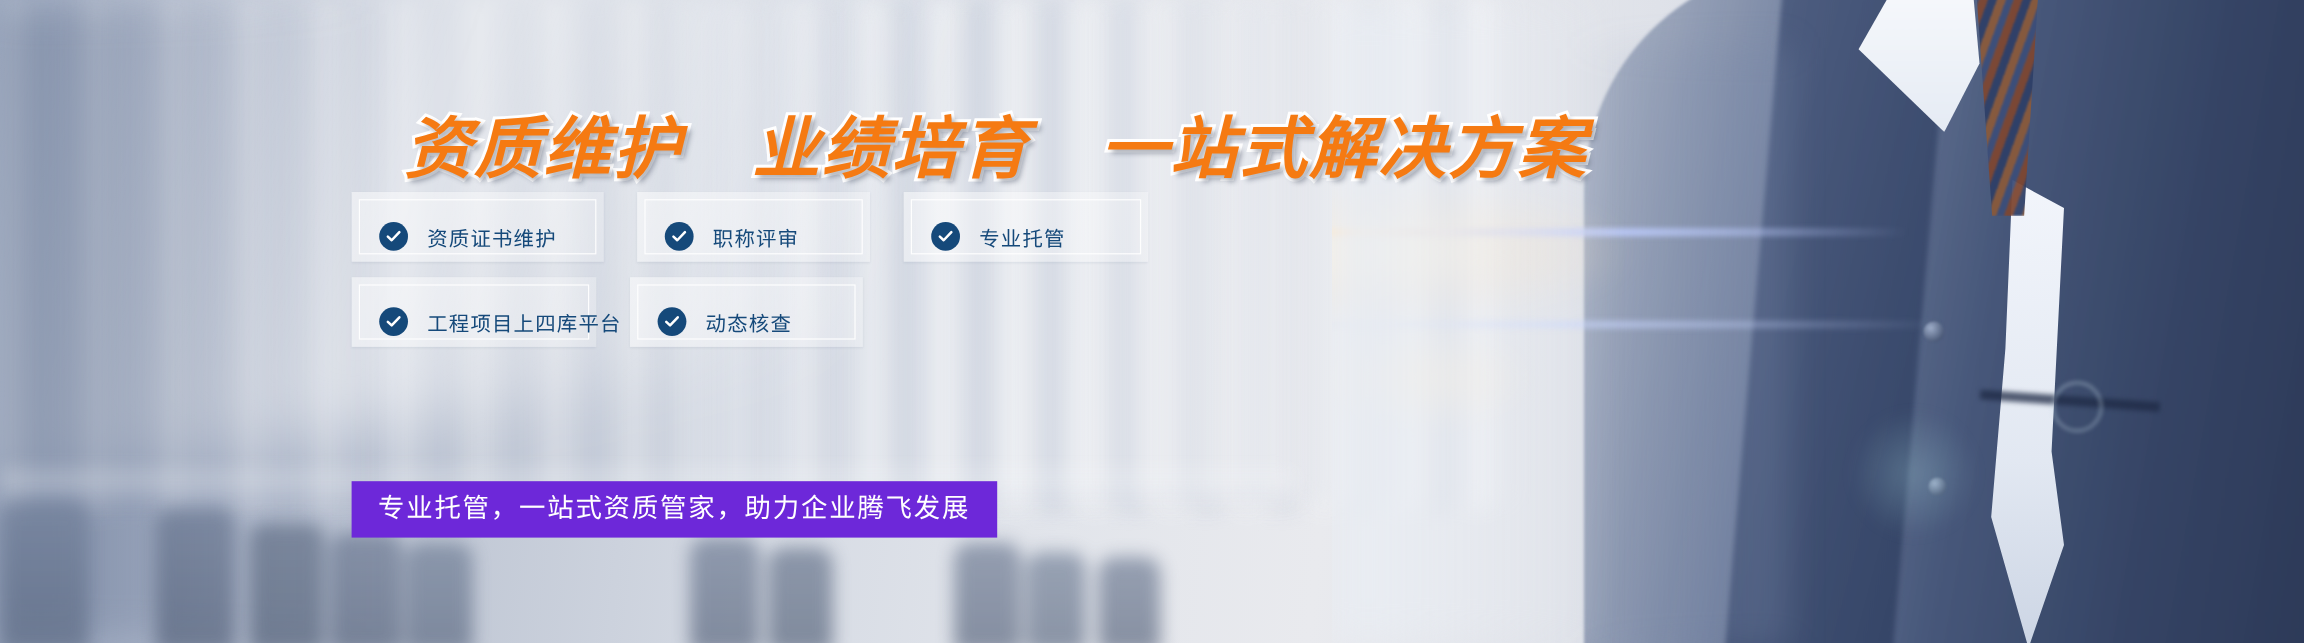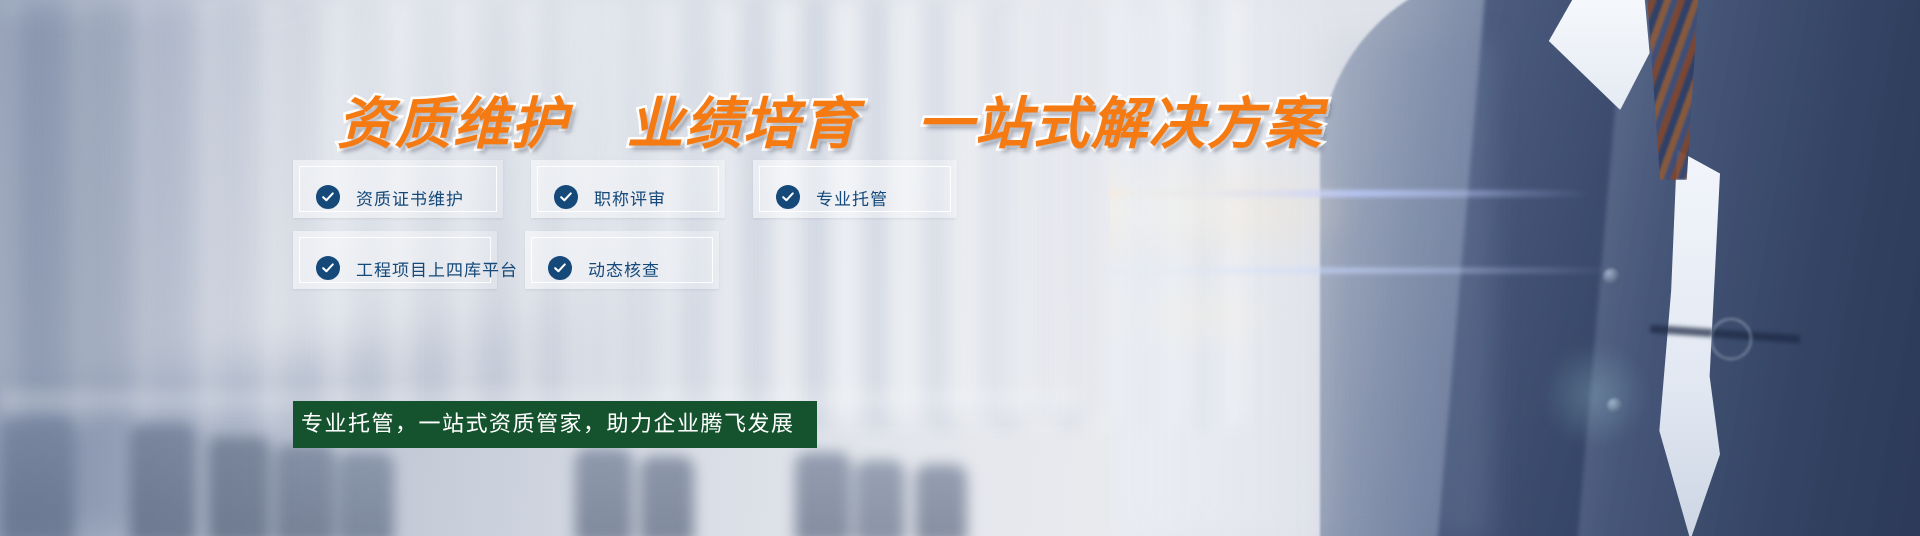--- a/index.html
+++ b/index.html
@@ -224,22 +224,22 @@
   .check svg{display:block;}
   .card-label{
     font-size:17px;
     color:#15497a;
     letter-spacing:1px;
     white-space:nowrap;
   }
 
   .tagline{
     position:absolute;left:293px;top:401px;
-    background:#14532d;
-    padding:12px 22px 13px 8px;
+    background:#6d28d9;
+    padding:12px 22px 13px 22px;
     color:#ffffff;
     font-size:22px;
     letter-spacing:1.5px;
     white-space:nowrap;
     line-height:1;
   }
 </style>
 </head>
 <body>
 

